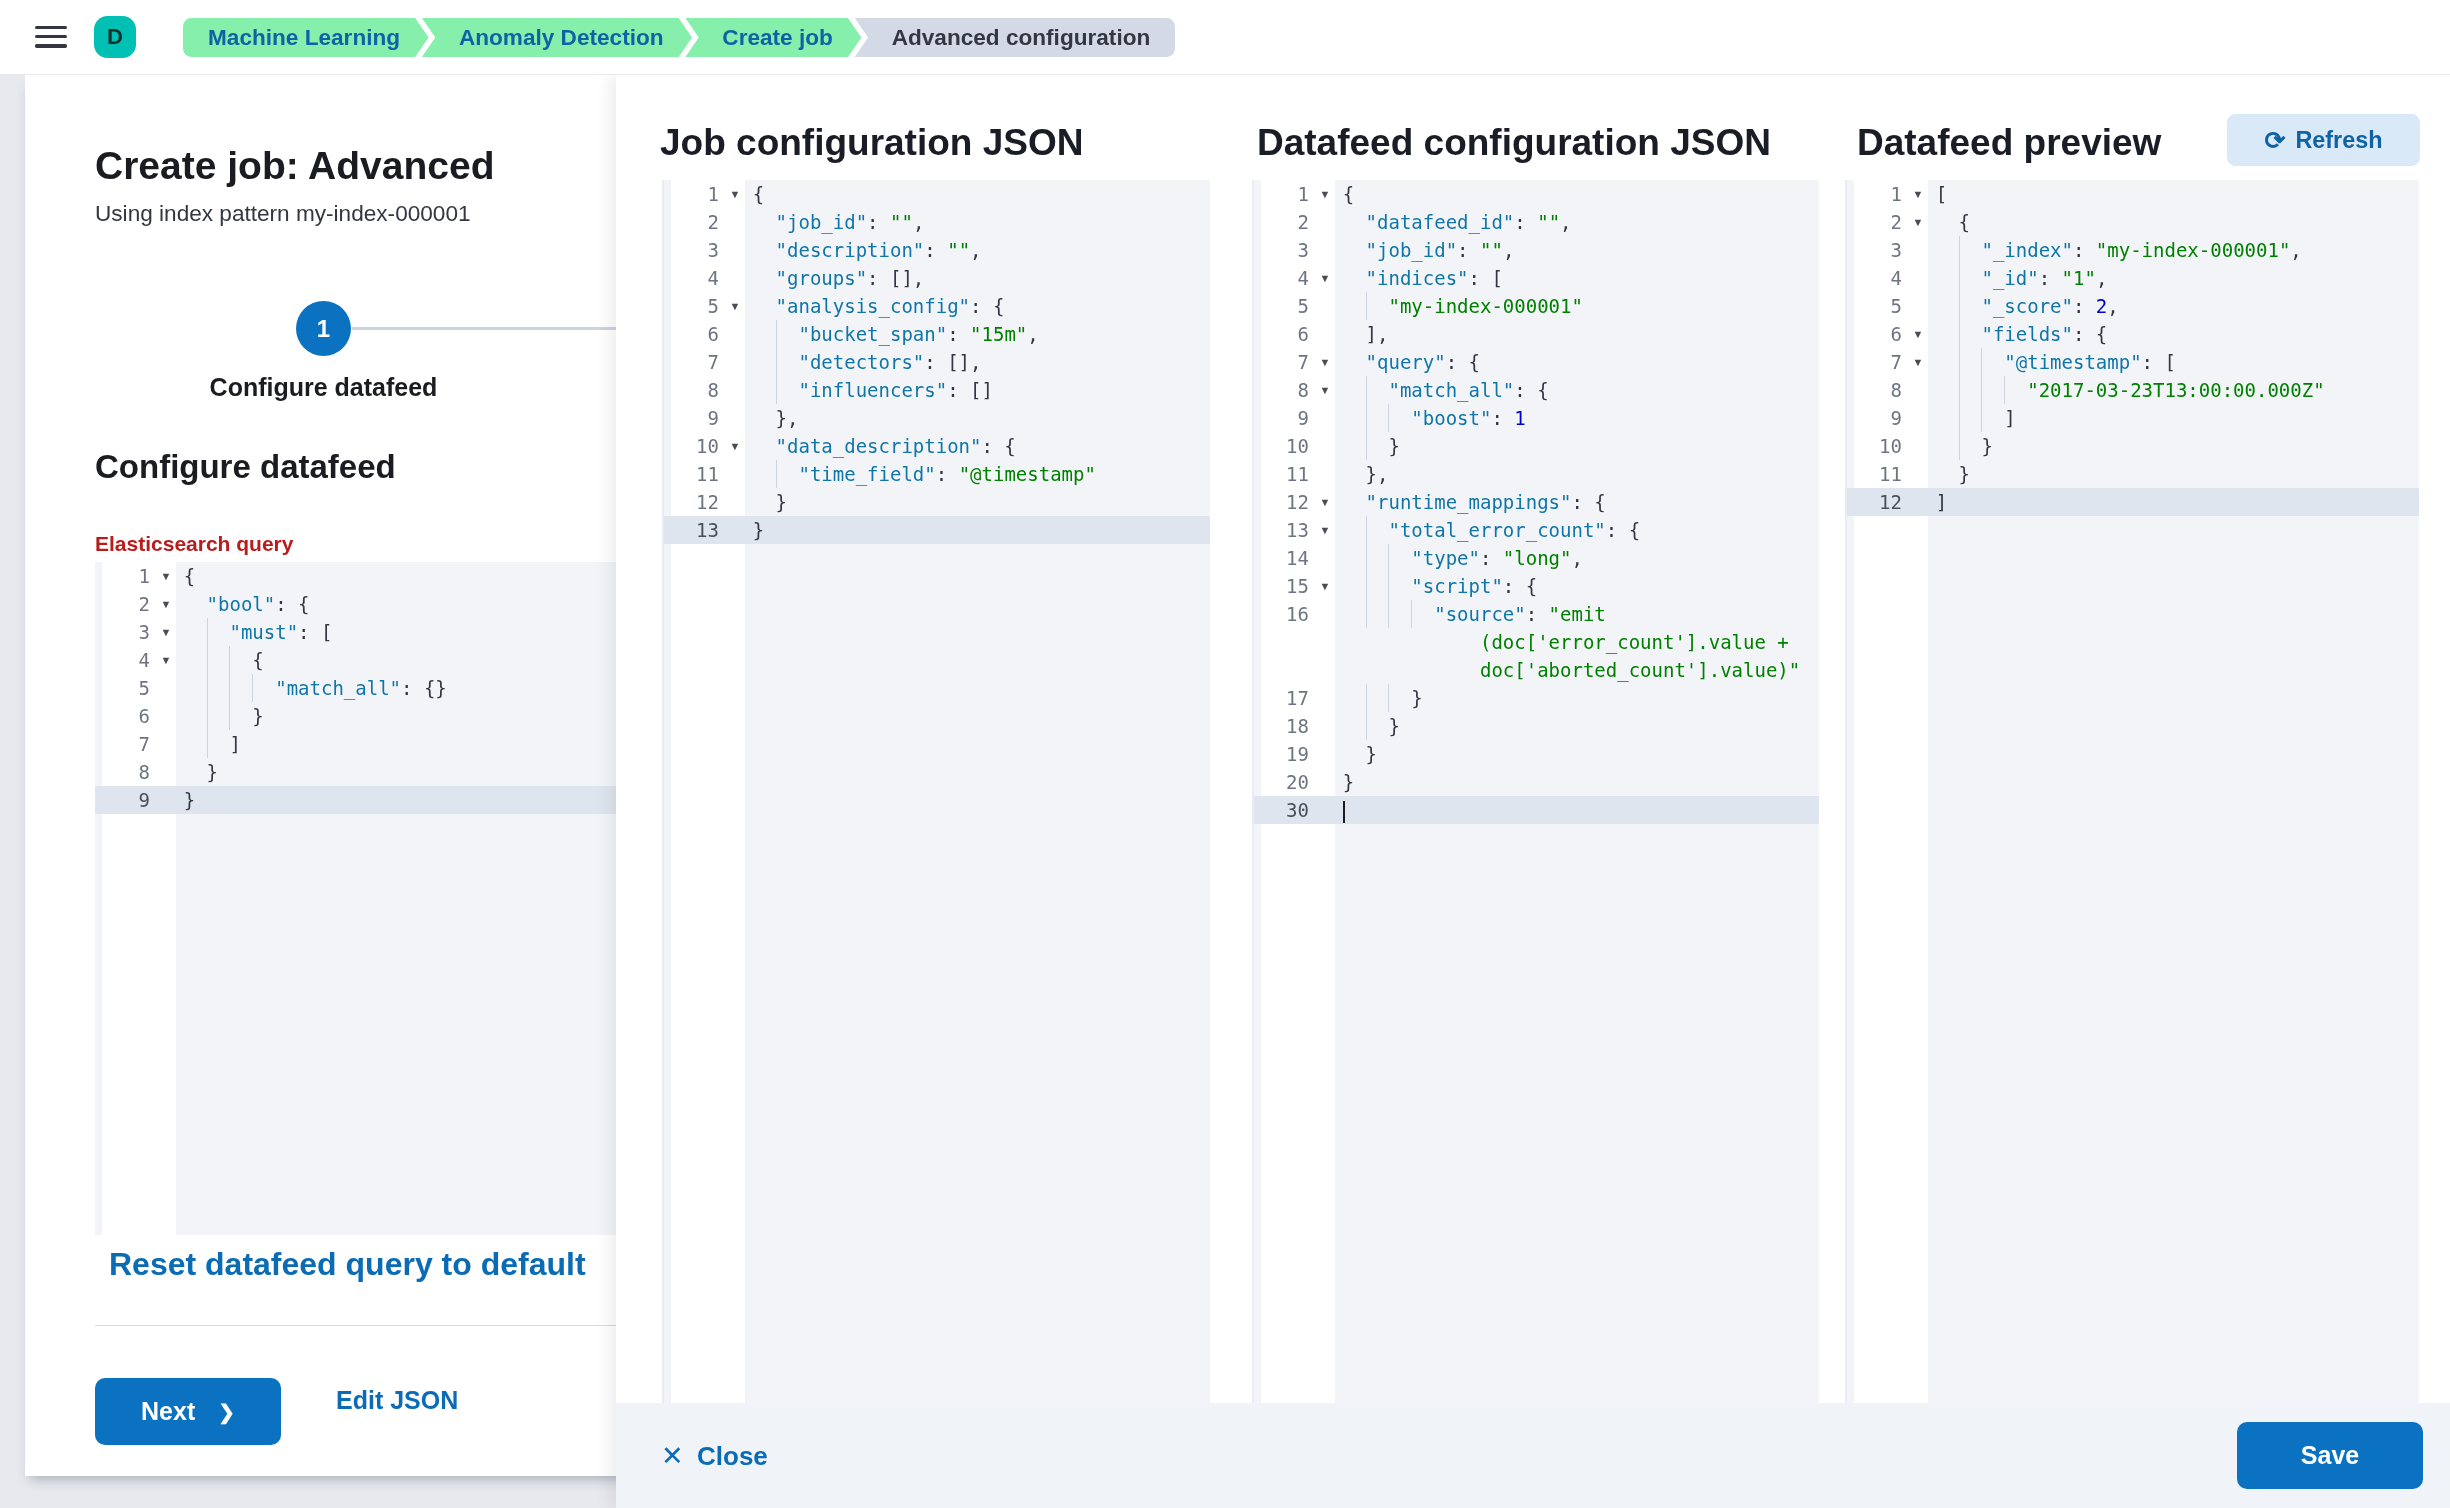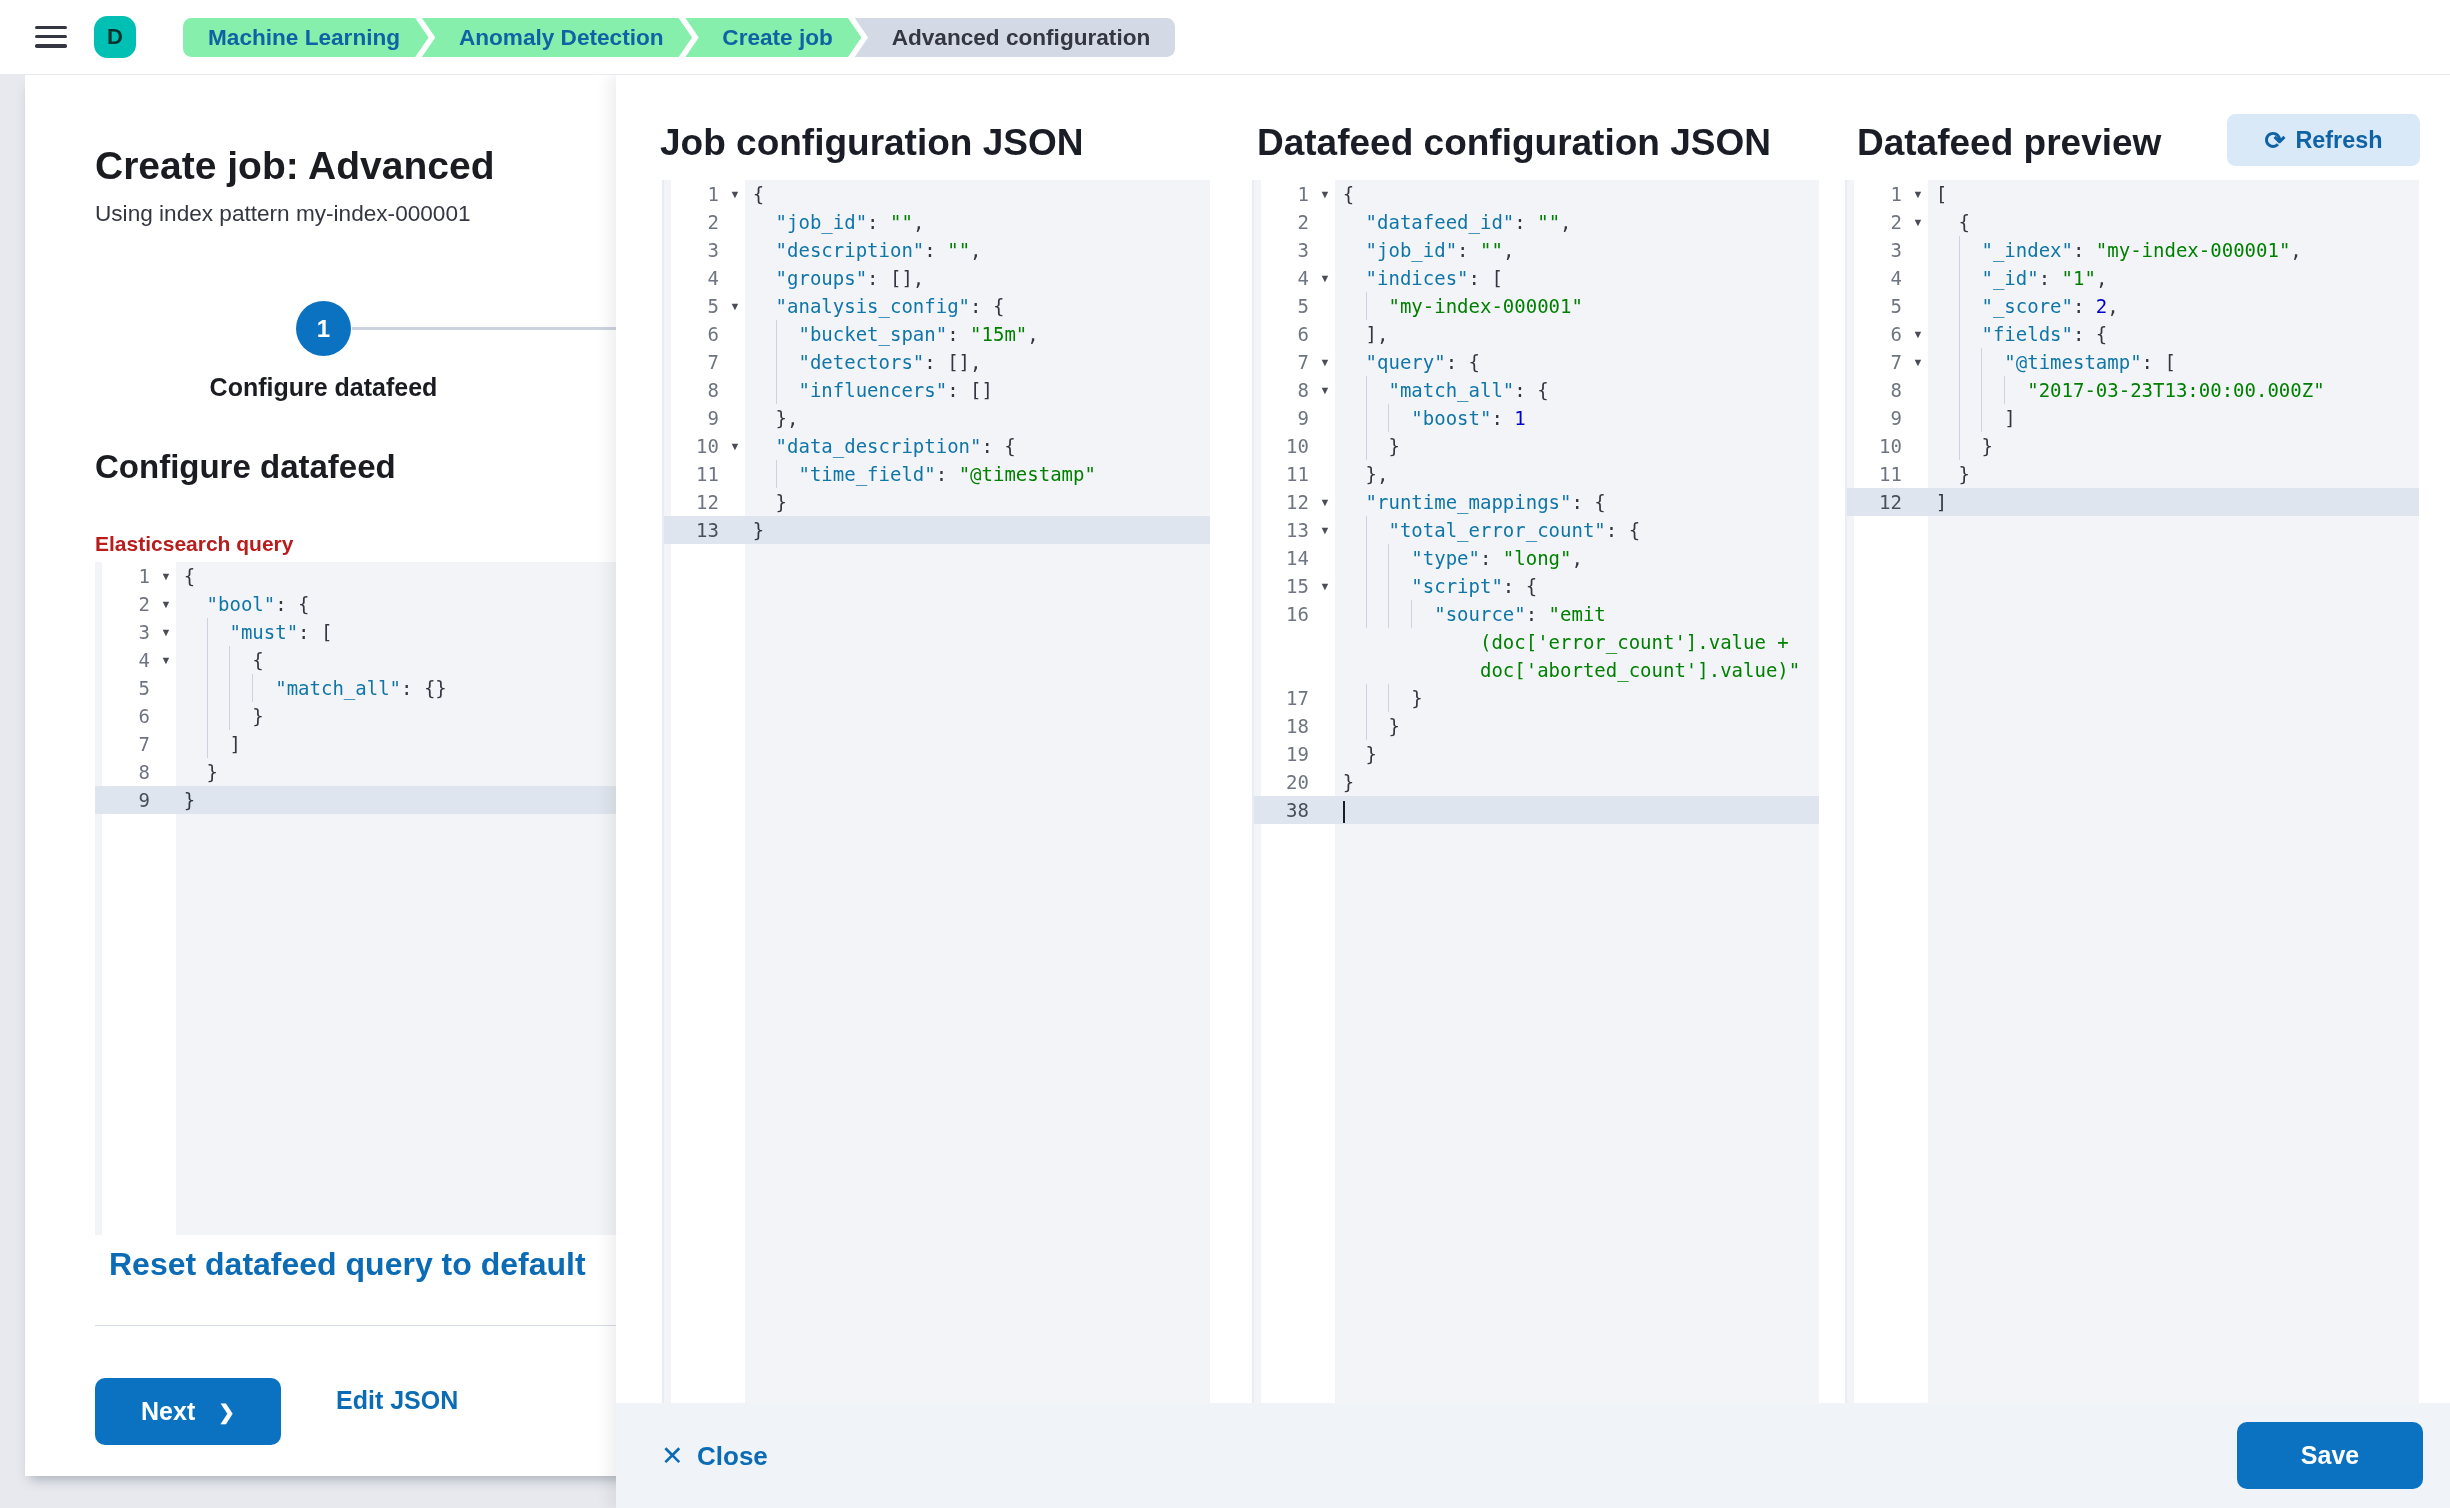--- a/index.html
+++ b/index.html
@@ -355,21 +355,21 @@
           <span class="ln">19</span>
           <span class="fold"></span>
           <span class="codetxt"><span class="w">  </span><span class="p">}</span></span>
         </div>
         <div class="line">
           <span class="ln">20</span>
           <span class="fold"></span>
           <span class="codetxt"><span class="p">}</span></span>
         </div>
         <div class="line active">
-          <span class="ln">38</span>
+          <span class="ln">30</span>
           <span class="fold"></span>
           <span class="codetxt"><span class="caret"></span></span>
         </div>
       </div>
     </div>
   <div class="editor ed-3">
       <div class="rows">
         <div class="line">
           <span class="ln">1</span>
           <span class="fold">▼</span>

